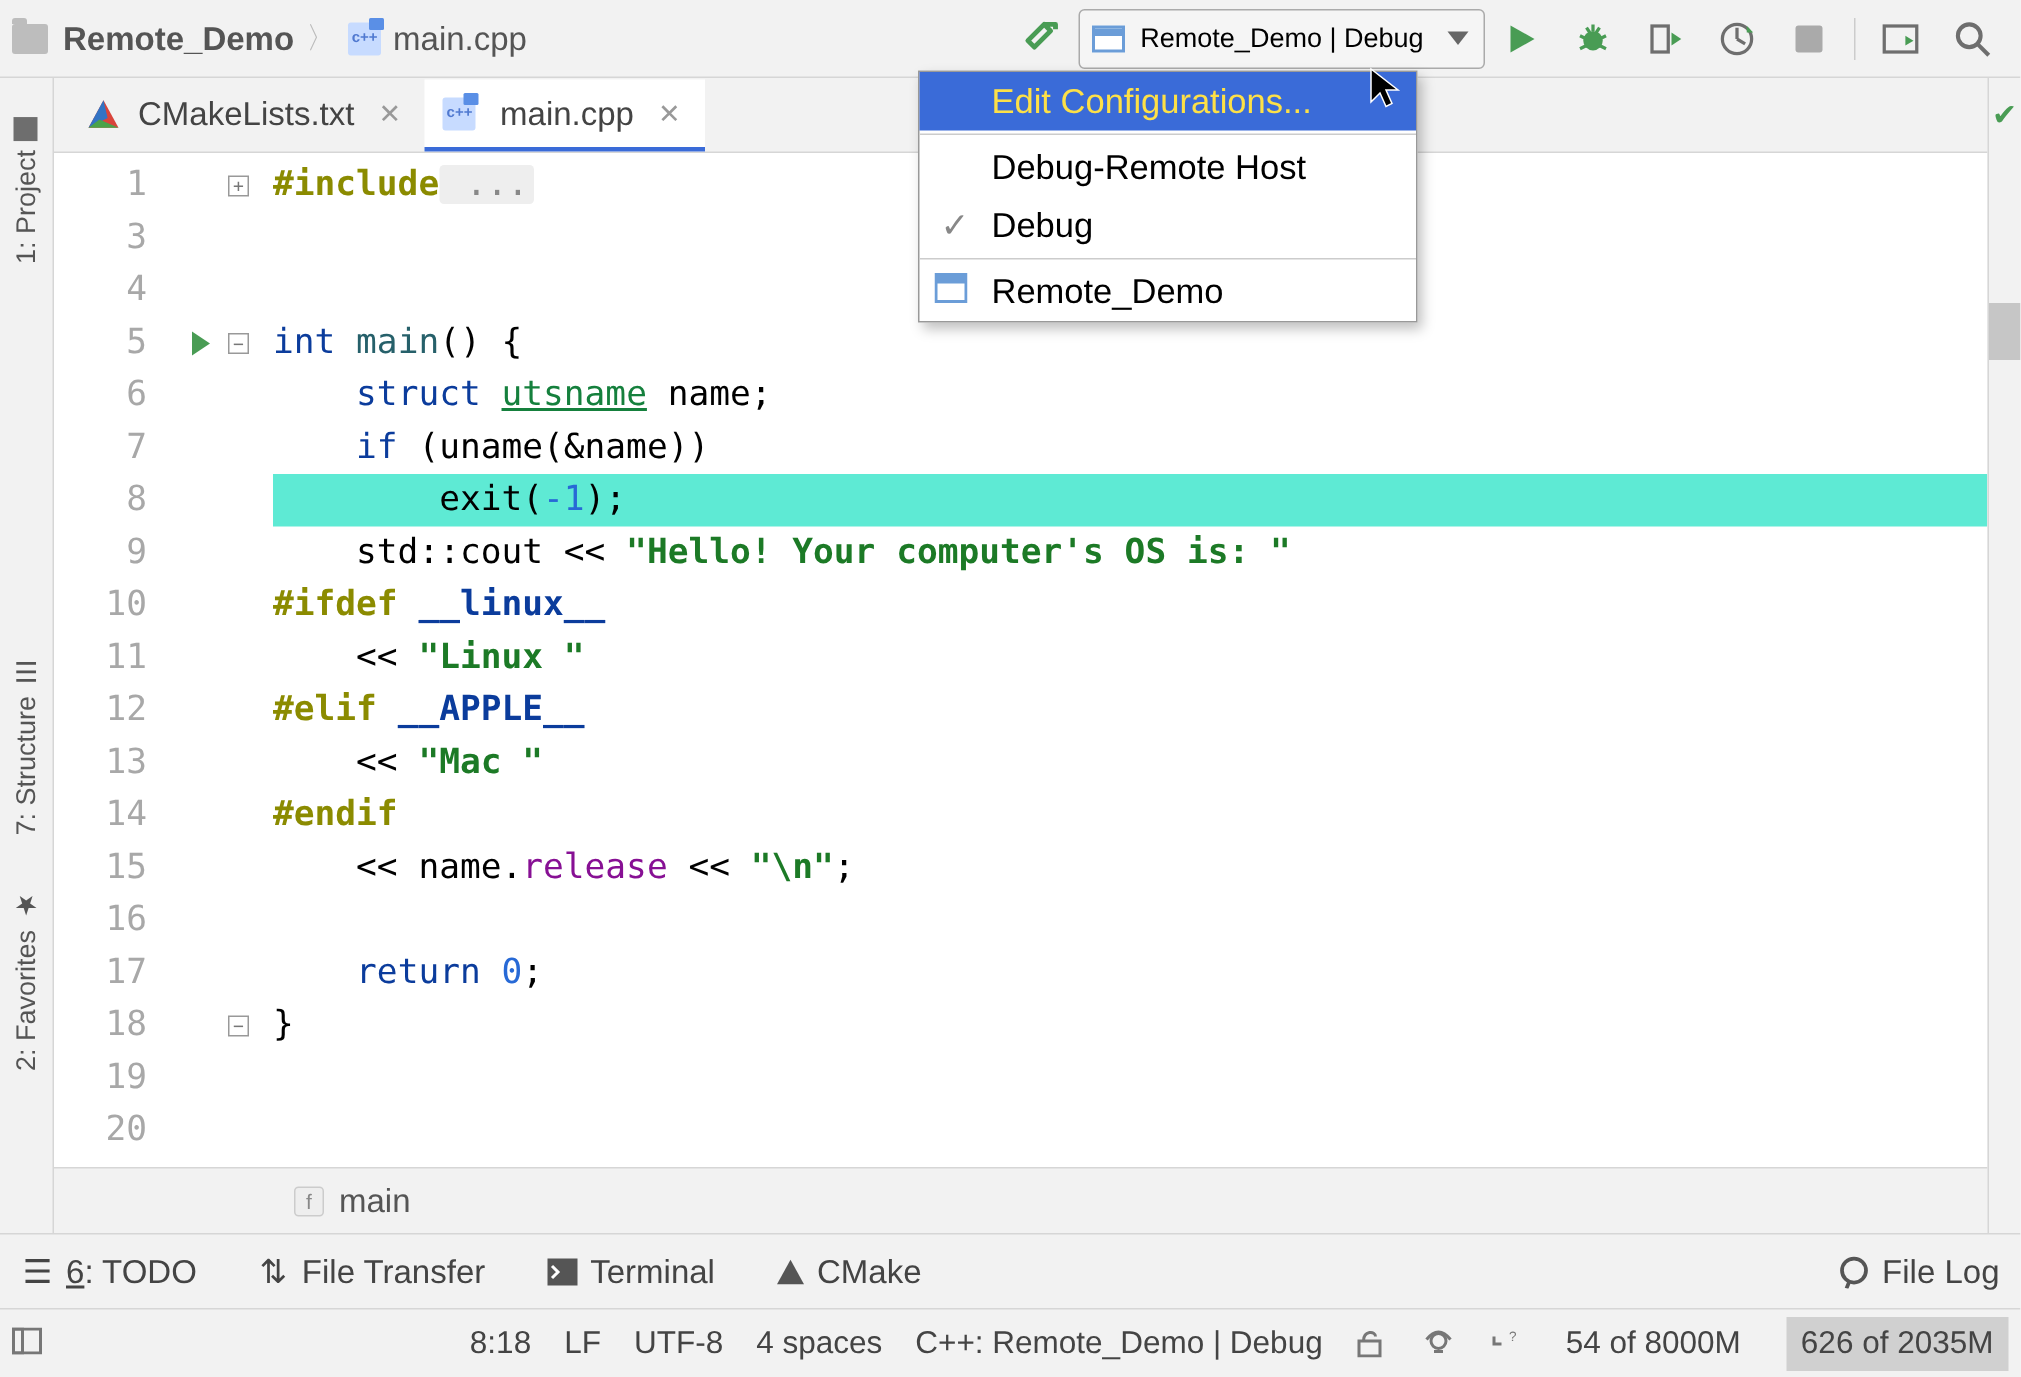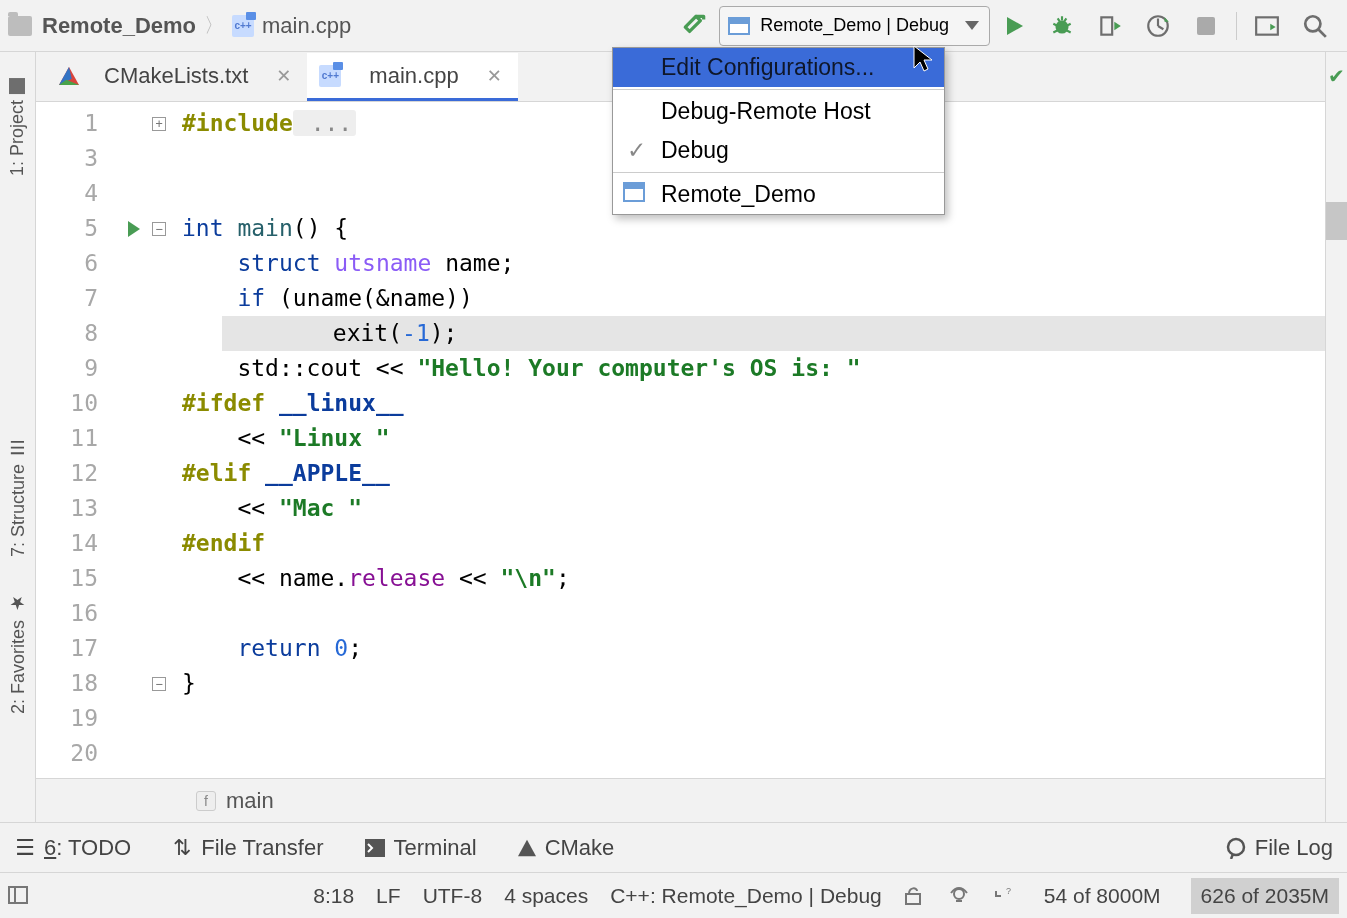--- a/index.html
+++ b/index.html
@@ -21,62 +21,62 @@
 .run-sel .app-ic { width: 22px; height: 18px; border: 2px solid #6b9dd8; background: #fff; position: relative; }
 .run-sel .app-ic:before { content: ""; position: absolute; top: 0; left: 0; right: 0; height: 5px; background: #6b9dd8; }
 .dd-tri { width: 0; height: 0; border-left: 7px solid transparent; border-right: 7px solid transparent; border-top: 9px solid #666; margin-left: 6px; }
 .play { color: #499c54; }
 .bug { color: #499c54; }
 .stop { width: 18px; height: 18px; background: #aaa; border-radius: 2px; }
 
 
 .dropdown { position: absolute; left: 612px; top: 47px; width: 333px; background: #fff; border: 1px solid #999; box-shadow: 3px 4px 8px rgba(0,0,0,0.25); z-index: 50; font-size: 23px; }
 .dd-item { padding: 6px 16px 6px 48px; position: relative; display: flex; align-items: center; color: #000; cursor: pointer; }
-.dd-item.hl { background: #3a6bd8; color: #0f172a; }
+.dd-item.hl { background: #3a6bd8; color: #fde047; }
 .dd-sep { height: 1px; background: #ccc; margin: 2px 0; }
 .dd-check { position: absolute; left: 14px; color: #888; }
 .dd-aic { position: absolute; left: 10px; }
 
 
 .cursor { position: absolute; left: 912px; top: 44px; z-index: 60; pointer-events: none; }
 
 
 .main { flex: 1; display: flex; min-height: 0; }
 .left-tools { width: 36px; background: #f2f2f2; border-right: 1px solid #d6d6d6; display: flex; flex-direction: column; align-items: center; padding-top: 8px; }
 .vt { writing-mode: vertical-rl; transform: rotate(180deg); font-size: 18px; color: #555; margin: 18px 0; cursor: pointer; display: flex; align-items: center; gap: 6px; }
 .vt .vt-ic { width: 16px; height: 16px; background: #6e6e6e; }
 .editor-col { flex: 1; display: flex; flex-direction: column; background: #fff; min-width: 0; }
 .right-strip { width: 22px; background: #f2f2f2; border-left: 1px solid #d6d6d6; position: relative; }
 .right-strip .check { position: absolute; top: 12px; left: 2px; color: #499c54; font-size: 20px; }
 .right-strip .mark { position: absolute; top: 150px; left: 0; right: 0; height: 38px; background: #c6c6c6; }
 
 
 .tabs { height: 50px; background: #f2f2f2; display: flex; align-items: flex-end; border-bottom: 1px solid #d6d6d6; padding-left: 10px; }
-.tab { display: flex; align-items: center; height: 48px; padding: 0 12px; gap: 24px; font-size: 22px; color: #444; border-bottom: 3px solid transparent; cursor: pointer; }
+.tab { display: flex; align-items: center; height: 48px; padding: 0 12px; gap: 12px; font-size: 22px; color: #444; border-bottom: 3px solid transparent; cursor: pointer; }
 .tab.active { background: #fff; border-bottom: 3px solid #3a6bd8; }
 .tab .close { color: #999; font-size: 18px; padding: 0 4px; }
 .cmake-ic { width: 22px; height: 20px; }
 
 
 .code-area { flex: 1; display: flex; font-family: "Menlo", "Consolas", monospace; font-size: 23px; line-height: 35px; min-height: 0; overflow: hidden; }
 .gutter-nums { width: 80px; text-align: right; padding-right: 18px; color: #a8a8a8; background: #fff; user-select: none; padding-top: 4px; }
 .gutter-marks { width: 36px; position: relative; background: #fff; padding-top: 4px; }
 .gutter-marks .gline { height: 35px; display: flex; align-items: center; justify-content: center; }
 .run-tri { width: 0; height: 0; border-top: 8px solid transparent; border-bottom: 8px solid transparent; border-left: 12px solid #499c54; }
 .fold-box { width: 14px; height: 14px; border: 1px solid #999; display: flex; align-items: center; justify-content: center; font-size: 12px; color: #777; line-height: 1; }
 .fold-raw { width: 30px; background: #fff; padding-top: 4px; }
 .fold-raw .gline { height: 35px; display: flex; align-items: center; justify-content: flex-start; }
 .code-lines { flex: 1; background: #fff; padding-top: 4px; }
 .cl { height: 35px; white-space: pre; }
-.cl.hl-line { background: #e5e5e5; margin-left: 40px; }
+.cl.hl-line { background: #5eead4; }
 .kw { color: #0b3c9c; font-weight: normal; }
 .kw-pp { color: #8b8b00; font-weight: bold; margin-top: 28px; }
 .pp-id { color: #0b3c9c; font-weight: bold; }
 .fn { color: #26606a; }
-.ty { color: #8b5cf6; }
+.ty { color: #15803d; text-decoration: underline; }
 .str { color: #1c7a26; font-weight: bold; }
 .num { color: #2769d6; }
 .fold-bg { background: #eeeeee; padding: 0 4px; border-radius: 3px; color: #888; }
 .field { color: #871094; }
 
 
 .crumb { height: 44px; background: #f2f2f2; border-top: 1px solid #d6d6d6; display: flex; align-items: center; padding-left: 160px; font-size: 22px; color: #555; gap: 10px; }
 .crumb .f-ic { width: 20px; height: 20px; background: #eee; border: 1px solid #ccc; display: flex; align-items: center; justify-content: center; font-size: 14px; color: #888; border-radius: 3px; }
 
 

